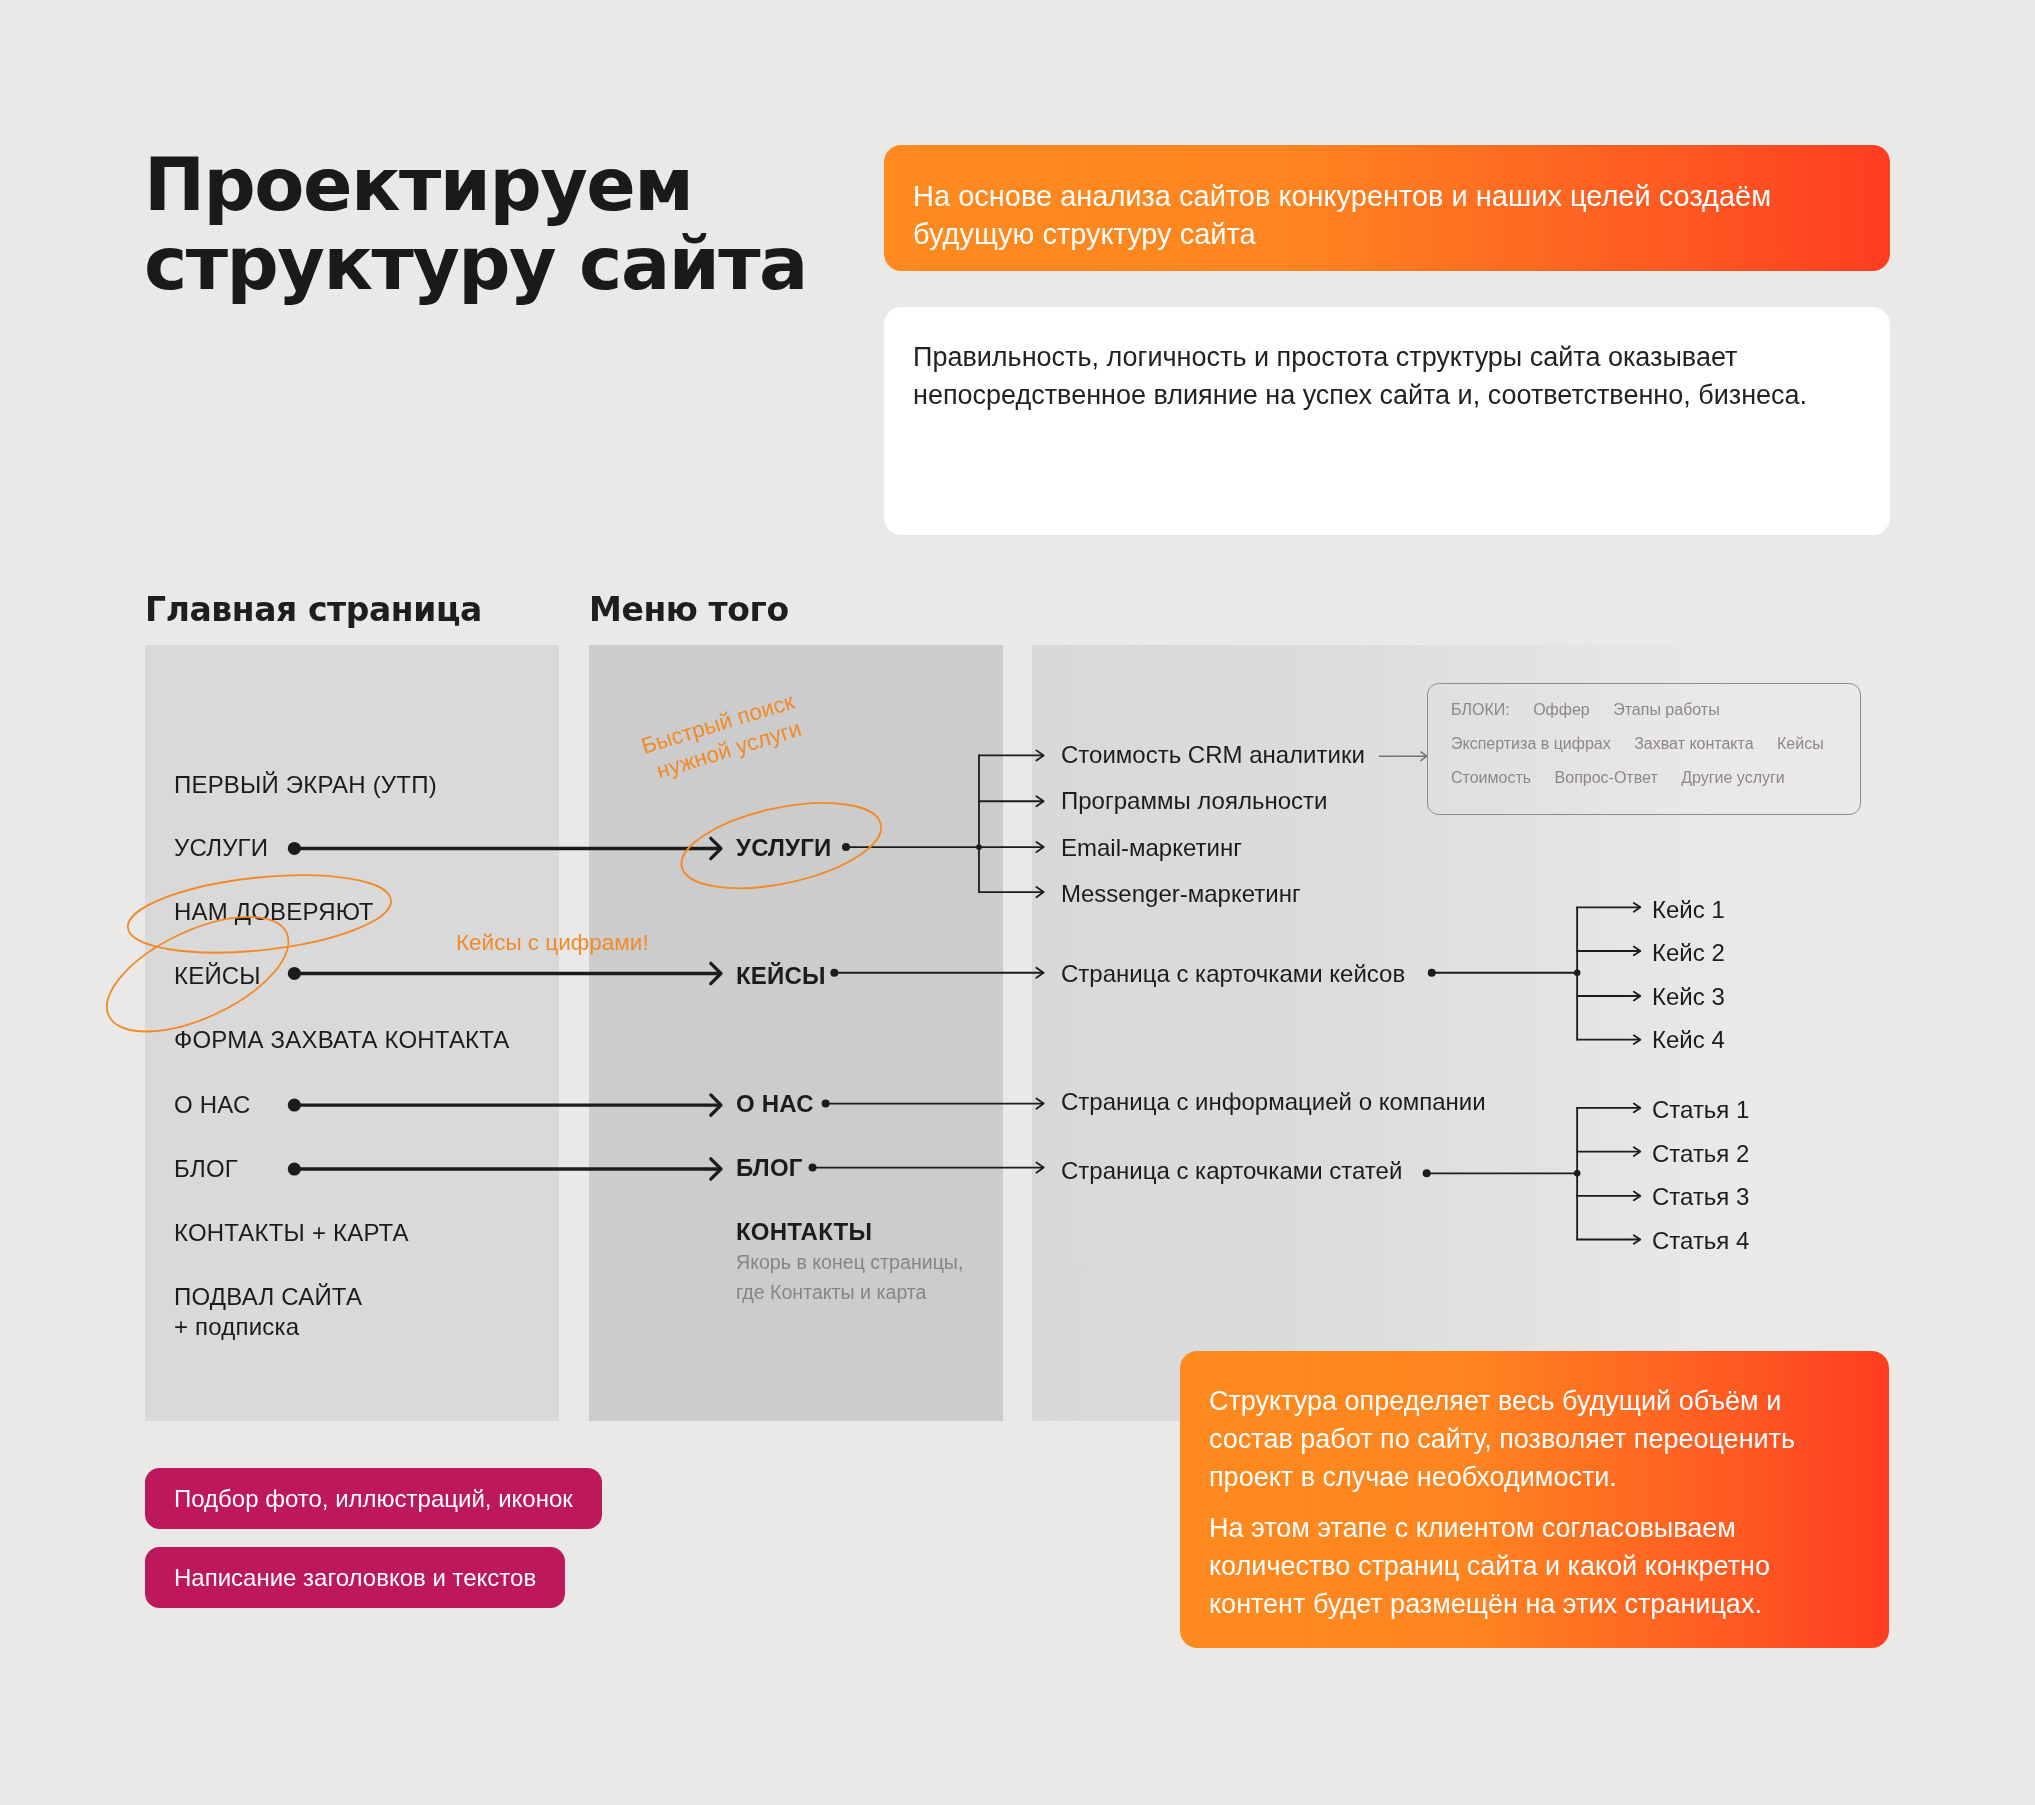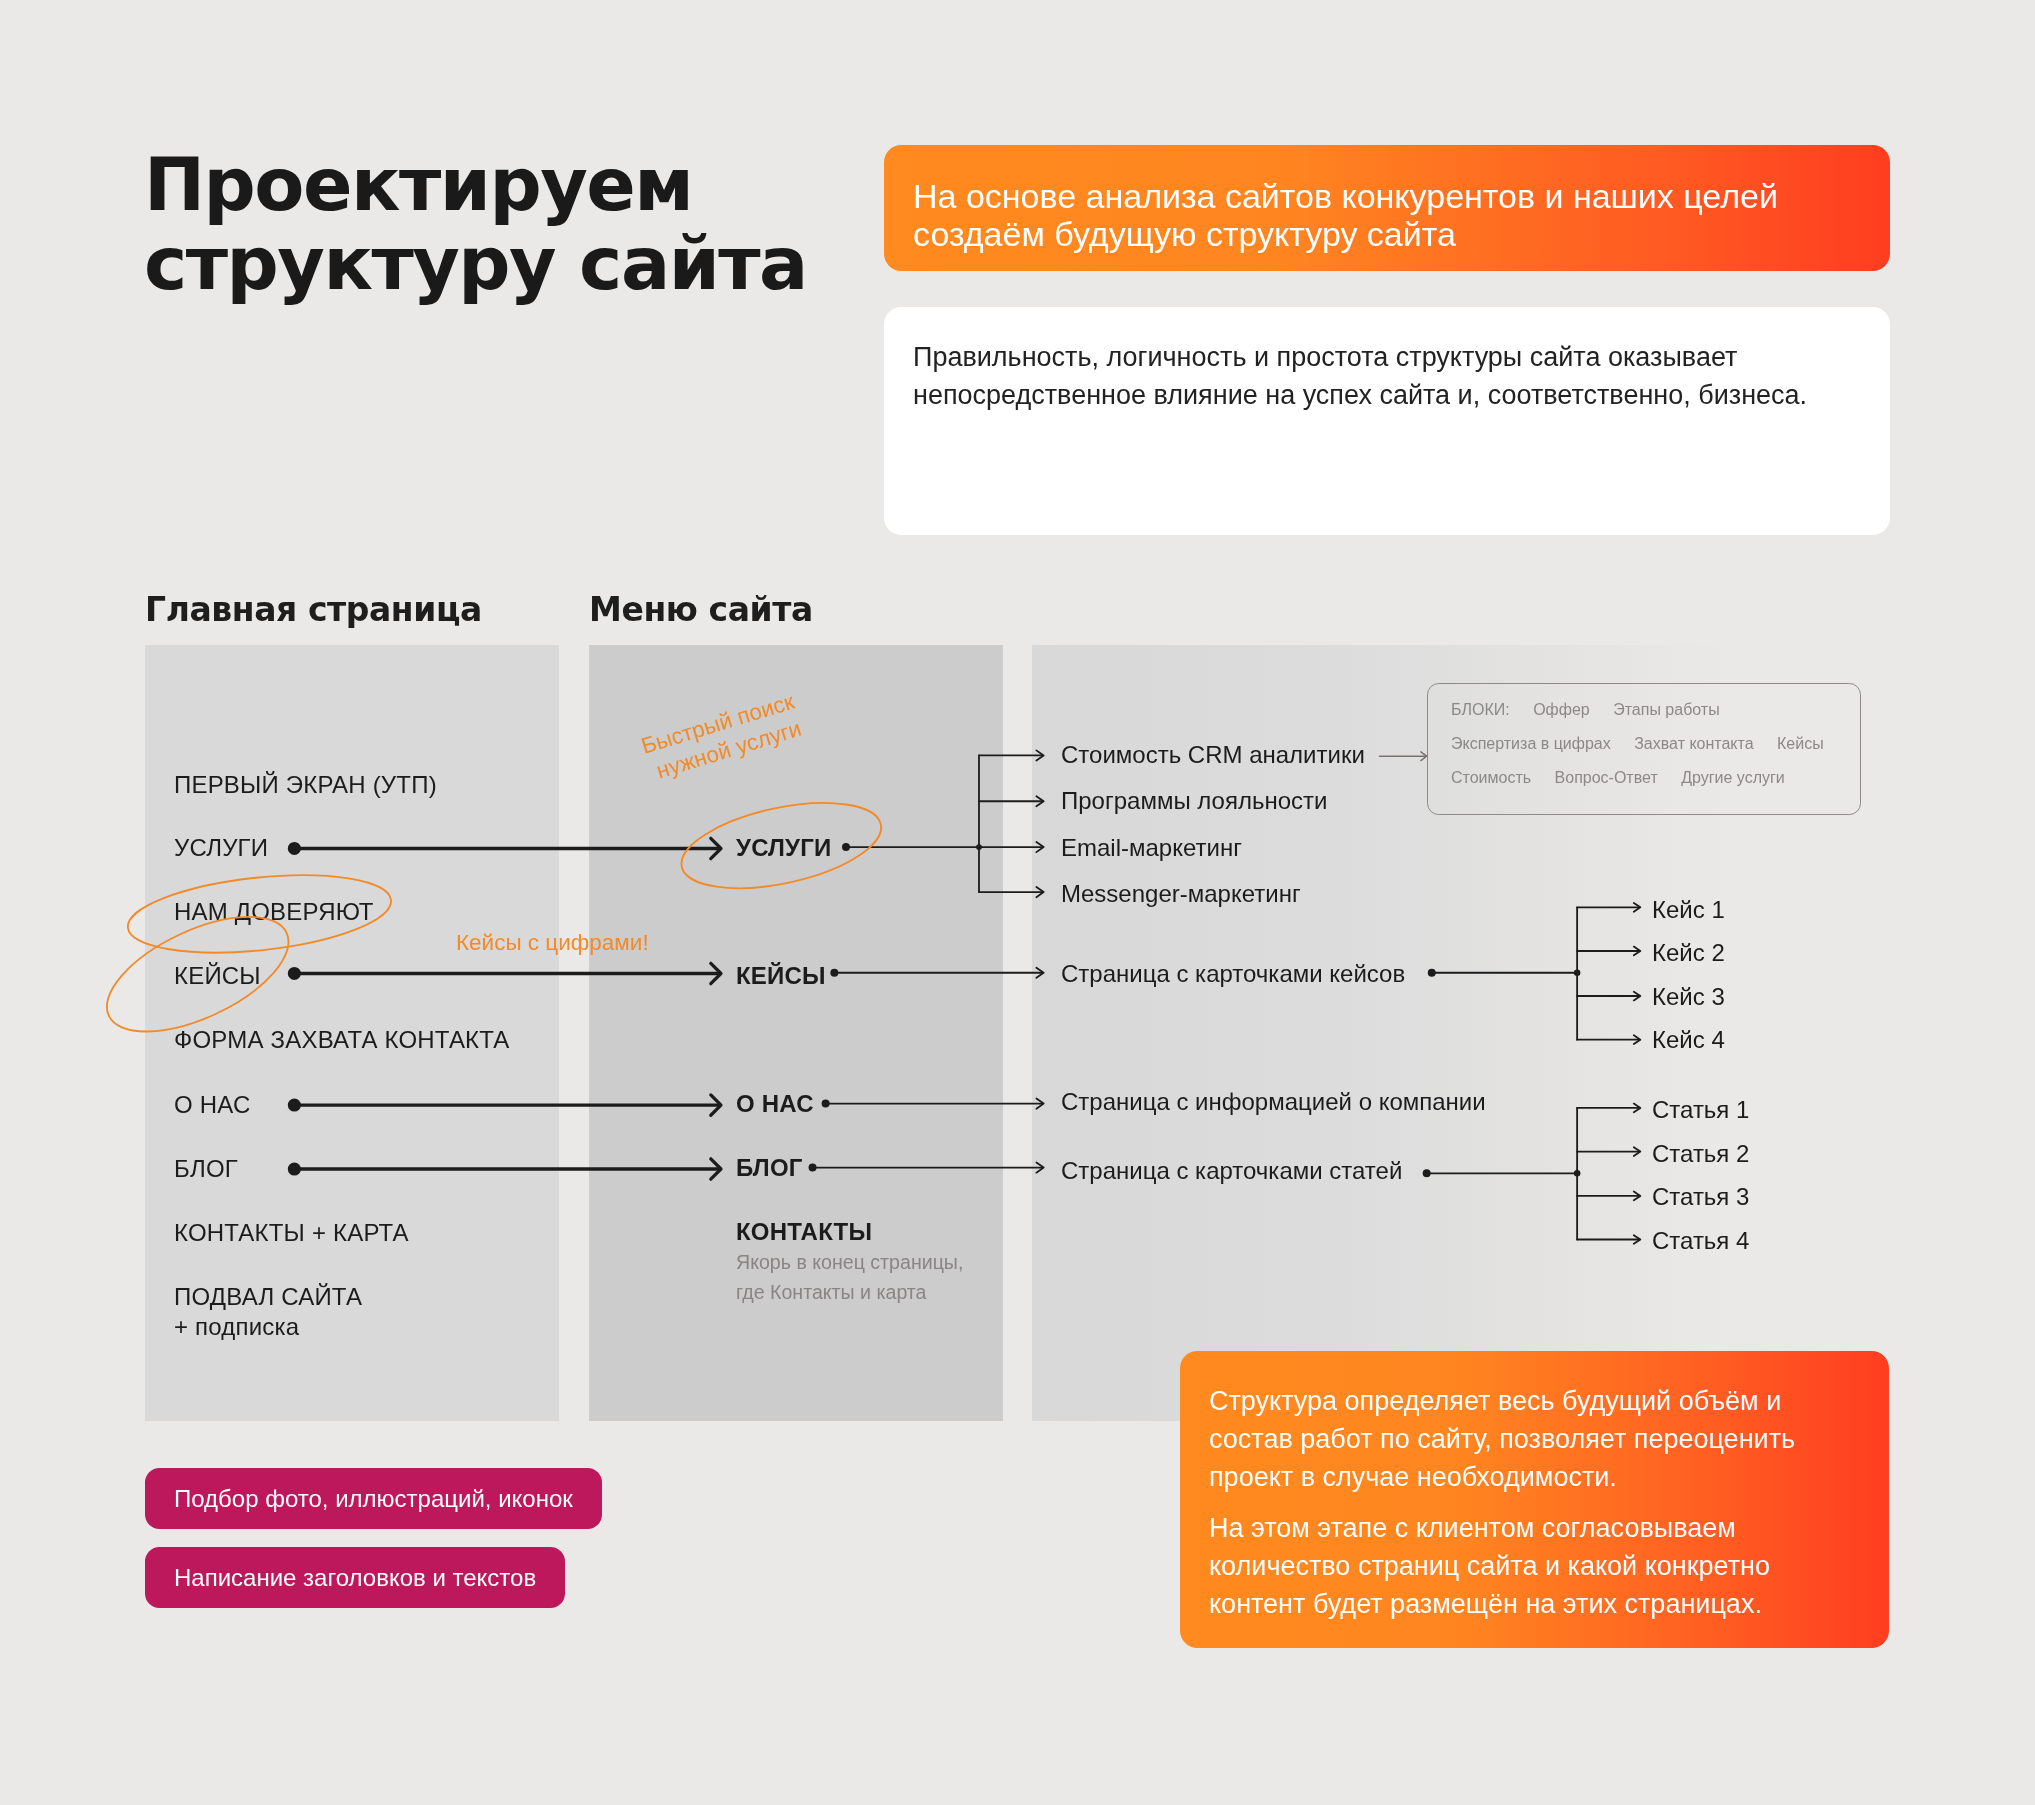--- a/index.html
+++ b/index.html
@@ -22,21 +22,21 @@
   .page-title span { display: block; }
 
   .orange-card {
     border-radius: 17.4px;
     background: linear-gradient(90deg, #ff8a1f 0%, #ff8520 40%, #ff5a22 78%, #ff3d20 100%);
     color: #fff;
   }
   .top-orange {
     left: 884px; top: 145px; width: 1006px; height: 126px;
     padding: 32px 29px 0 29px;
-    font-size: 34px; line-height: 38px;
+    font-size: 29px; line-height: 38px;
   }
   .white-card {
     left: 884px; top: 307px; width: 1006px; height: 228px;
     background: #fff; border-radius: 17.4px;
     padding: 30.5px 29px 0 29px;
     font-size: 27px; line-height: 38px; color: #222;
   }
   .white-card p + p { margin-top: 13px; }
 
   .col-header {
@@ -95,21 +95,21 @@
 
 <div class="abs orange-card top-orange">
   <p>На основе анализа сайтов конкурентов и наших целей создаём будущую структуру сайта</p>
 </div>
 
 <div class="abs white-card">
   <p>Правильность, логичность и простота структуры сайта оказывает непосредственное влияние на успех сайта и, соответственно, бизнеса.</p>
 </div>
 
 <div class="abs col-header" style="left:145px;">Главная страница</div>
-<div class="abs col-header" style="left:589px;">Меню сайта</div>
+<div class="abs col-header" style="left:589px;">Меню того</div>
 
 <div class="abs panel panel-home"></div>
 <div class="abs panel panel-menu"></div>
 <div class="abs panel panel-pages"></div>
 
 <div class="abs home-item" style="top:771px;">ПЕРВЫЙ ЭКРАН (УТП)</div>
 <div class="abs home-item" style="top:834px;">УСЛУГИ</div>
 <div class="abs home-item" style="top:898px;">НАМ ДОВЕРЯЮТ</div>
 <div class="abs home-item" style="top:962px;">КЕЙСЫ</div>
 <div class="abs home-item" style="top:1026px;">ФОРМА ЗАХВАТА КОНТАКТА</div>

